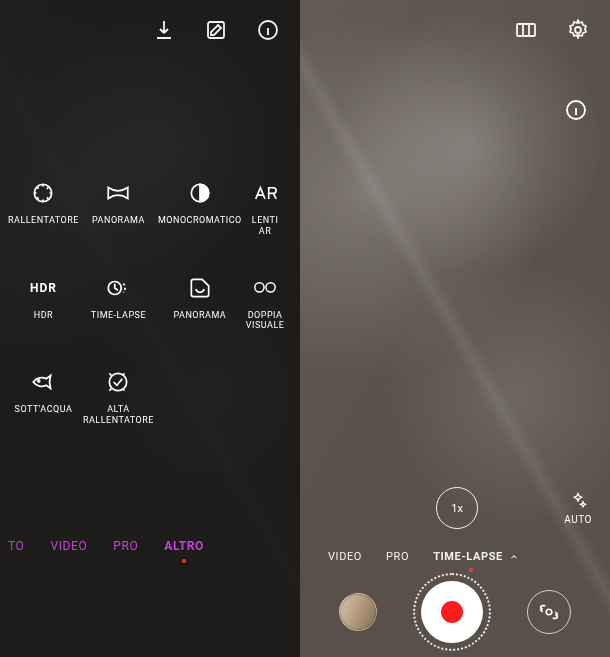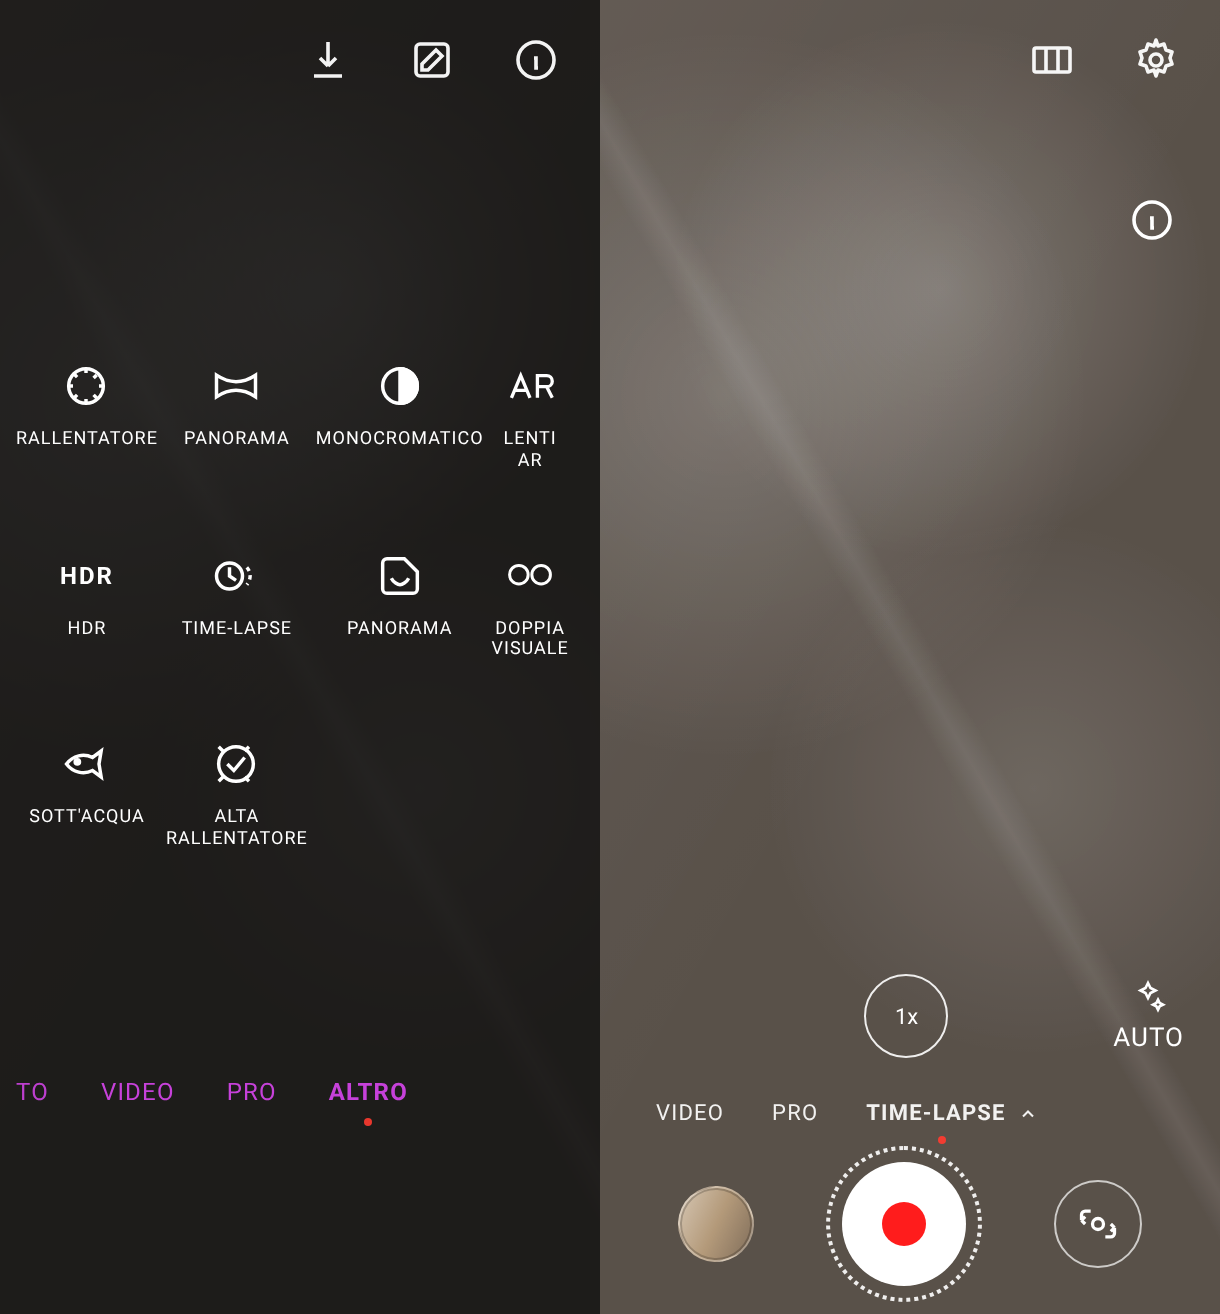--- a/index.html
+++ b/index.html
@@ -74,21 +74,21 @@
     display: flex; align-items: center; justify-content: space-between;
     z-index: 5;
   }
   .pill {
     width: 42px; height: 42px; border: 1.5px solid rgba(255,255,255,.9);
     border-radius: 50%; display: flex; align-items: center; justify-content: center;
     color: #fff; cursor: pointer; font-size: 11px;
   }
   .auto-stack { display: flex; flex-direction: column; align-items: center; gap: 3px; cursor: pointer; }
   .auto-stack svg { width: 20px; height: 20px; }
-  .auto-stack .txt { color: #fff; font-size: 13px; letter-spacing: .5px; text-align: center; }
+  .auto-stack .txt { color: #fff; font-size: 10px; letter-spacing: .5px; text-align: center; }
 
   .strip-r {
     position: absolute; bottom: 94px; left: 0; right: 0;
     display: flex; align-items: center; gap: 24px; padding-left: 28px;
     z-index: 5;
   }
   .strip-r .m { color: #fff; font-size: 11px; letter-spacing: .6px; cursor: pointer; opacity: .92; }
   .strip-r .m.active { font-weight: 700; position: relative; display: flex; align-items: center; gap: 6px; }
   .strip-r .m.active::after {
     content: ""; position: absolute; left: 44%; bottom: -9px;

